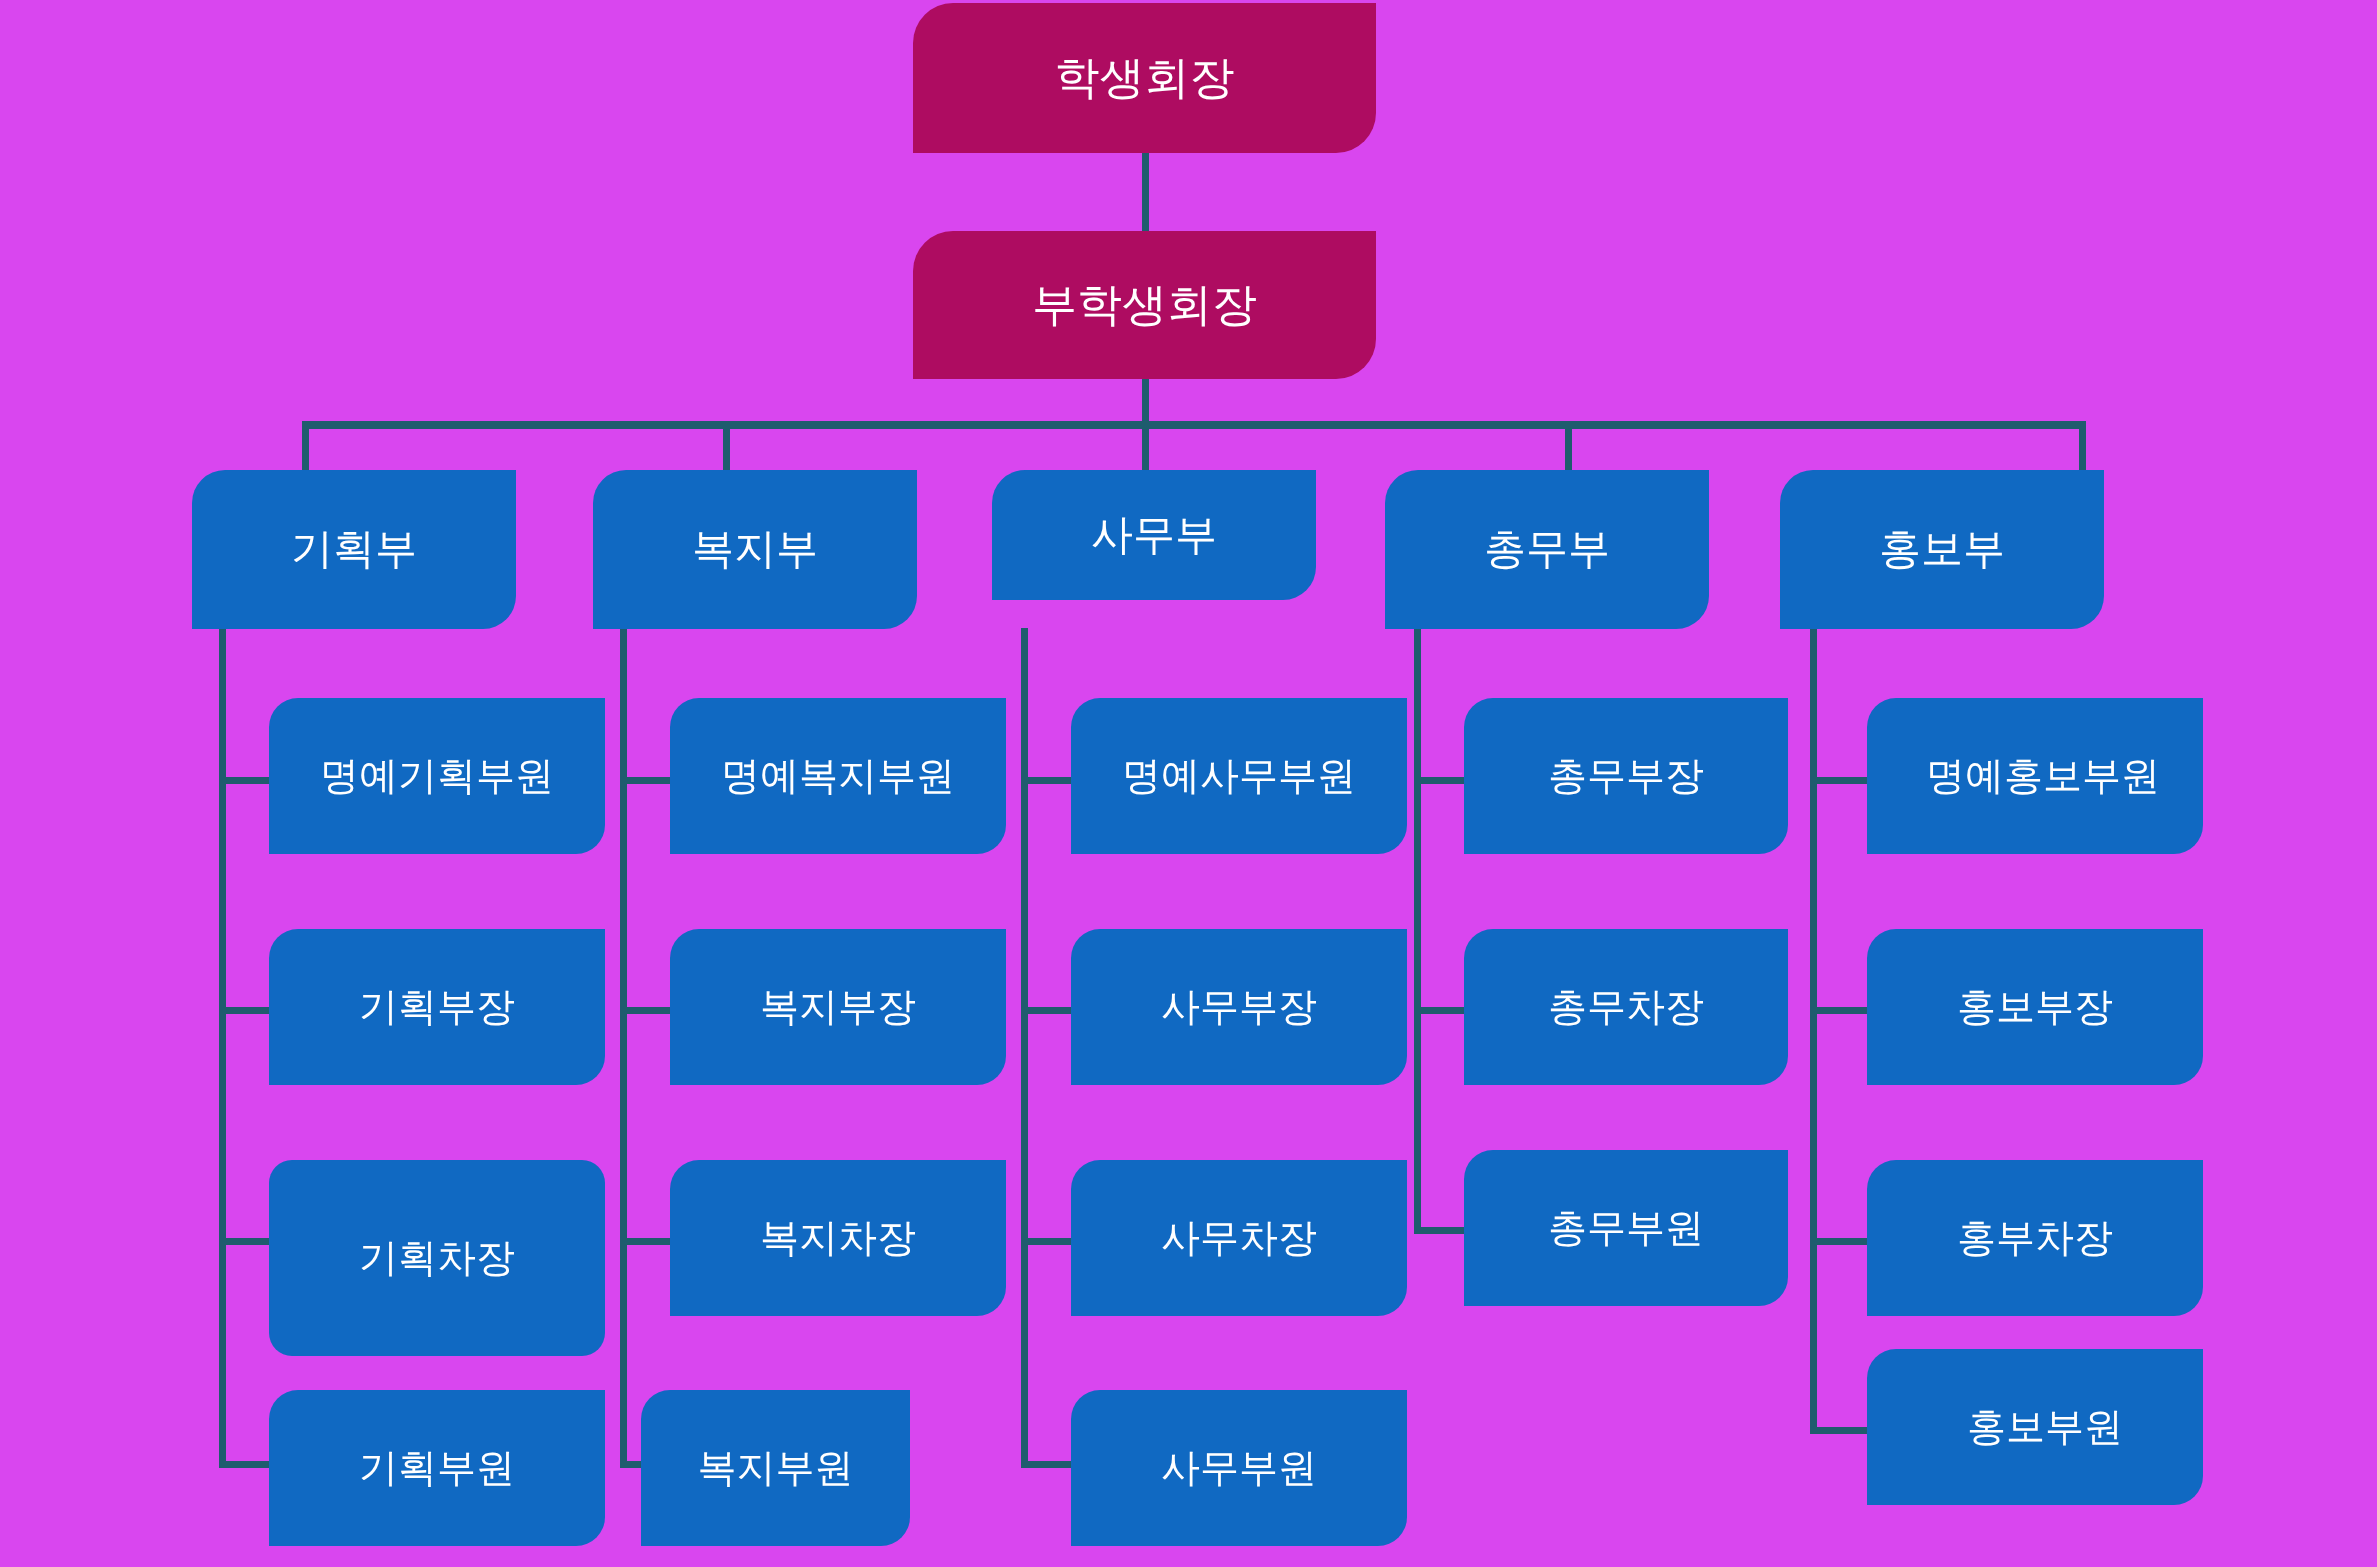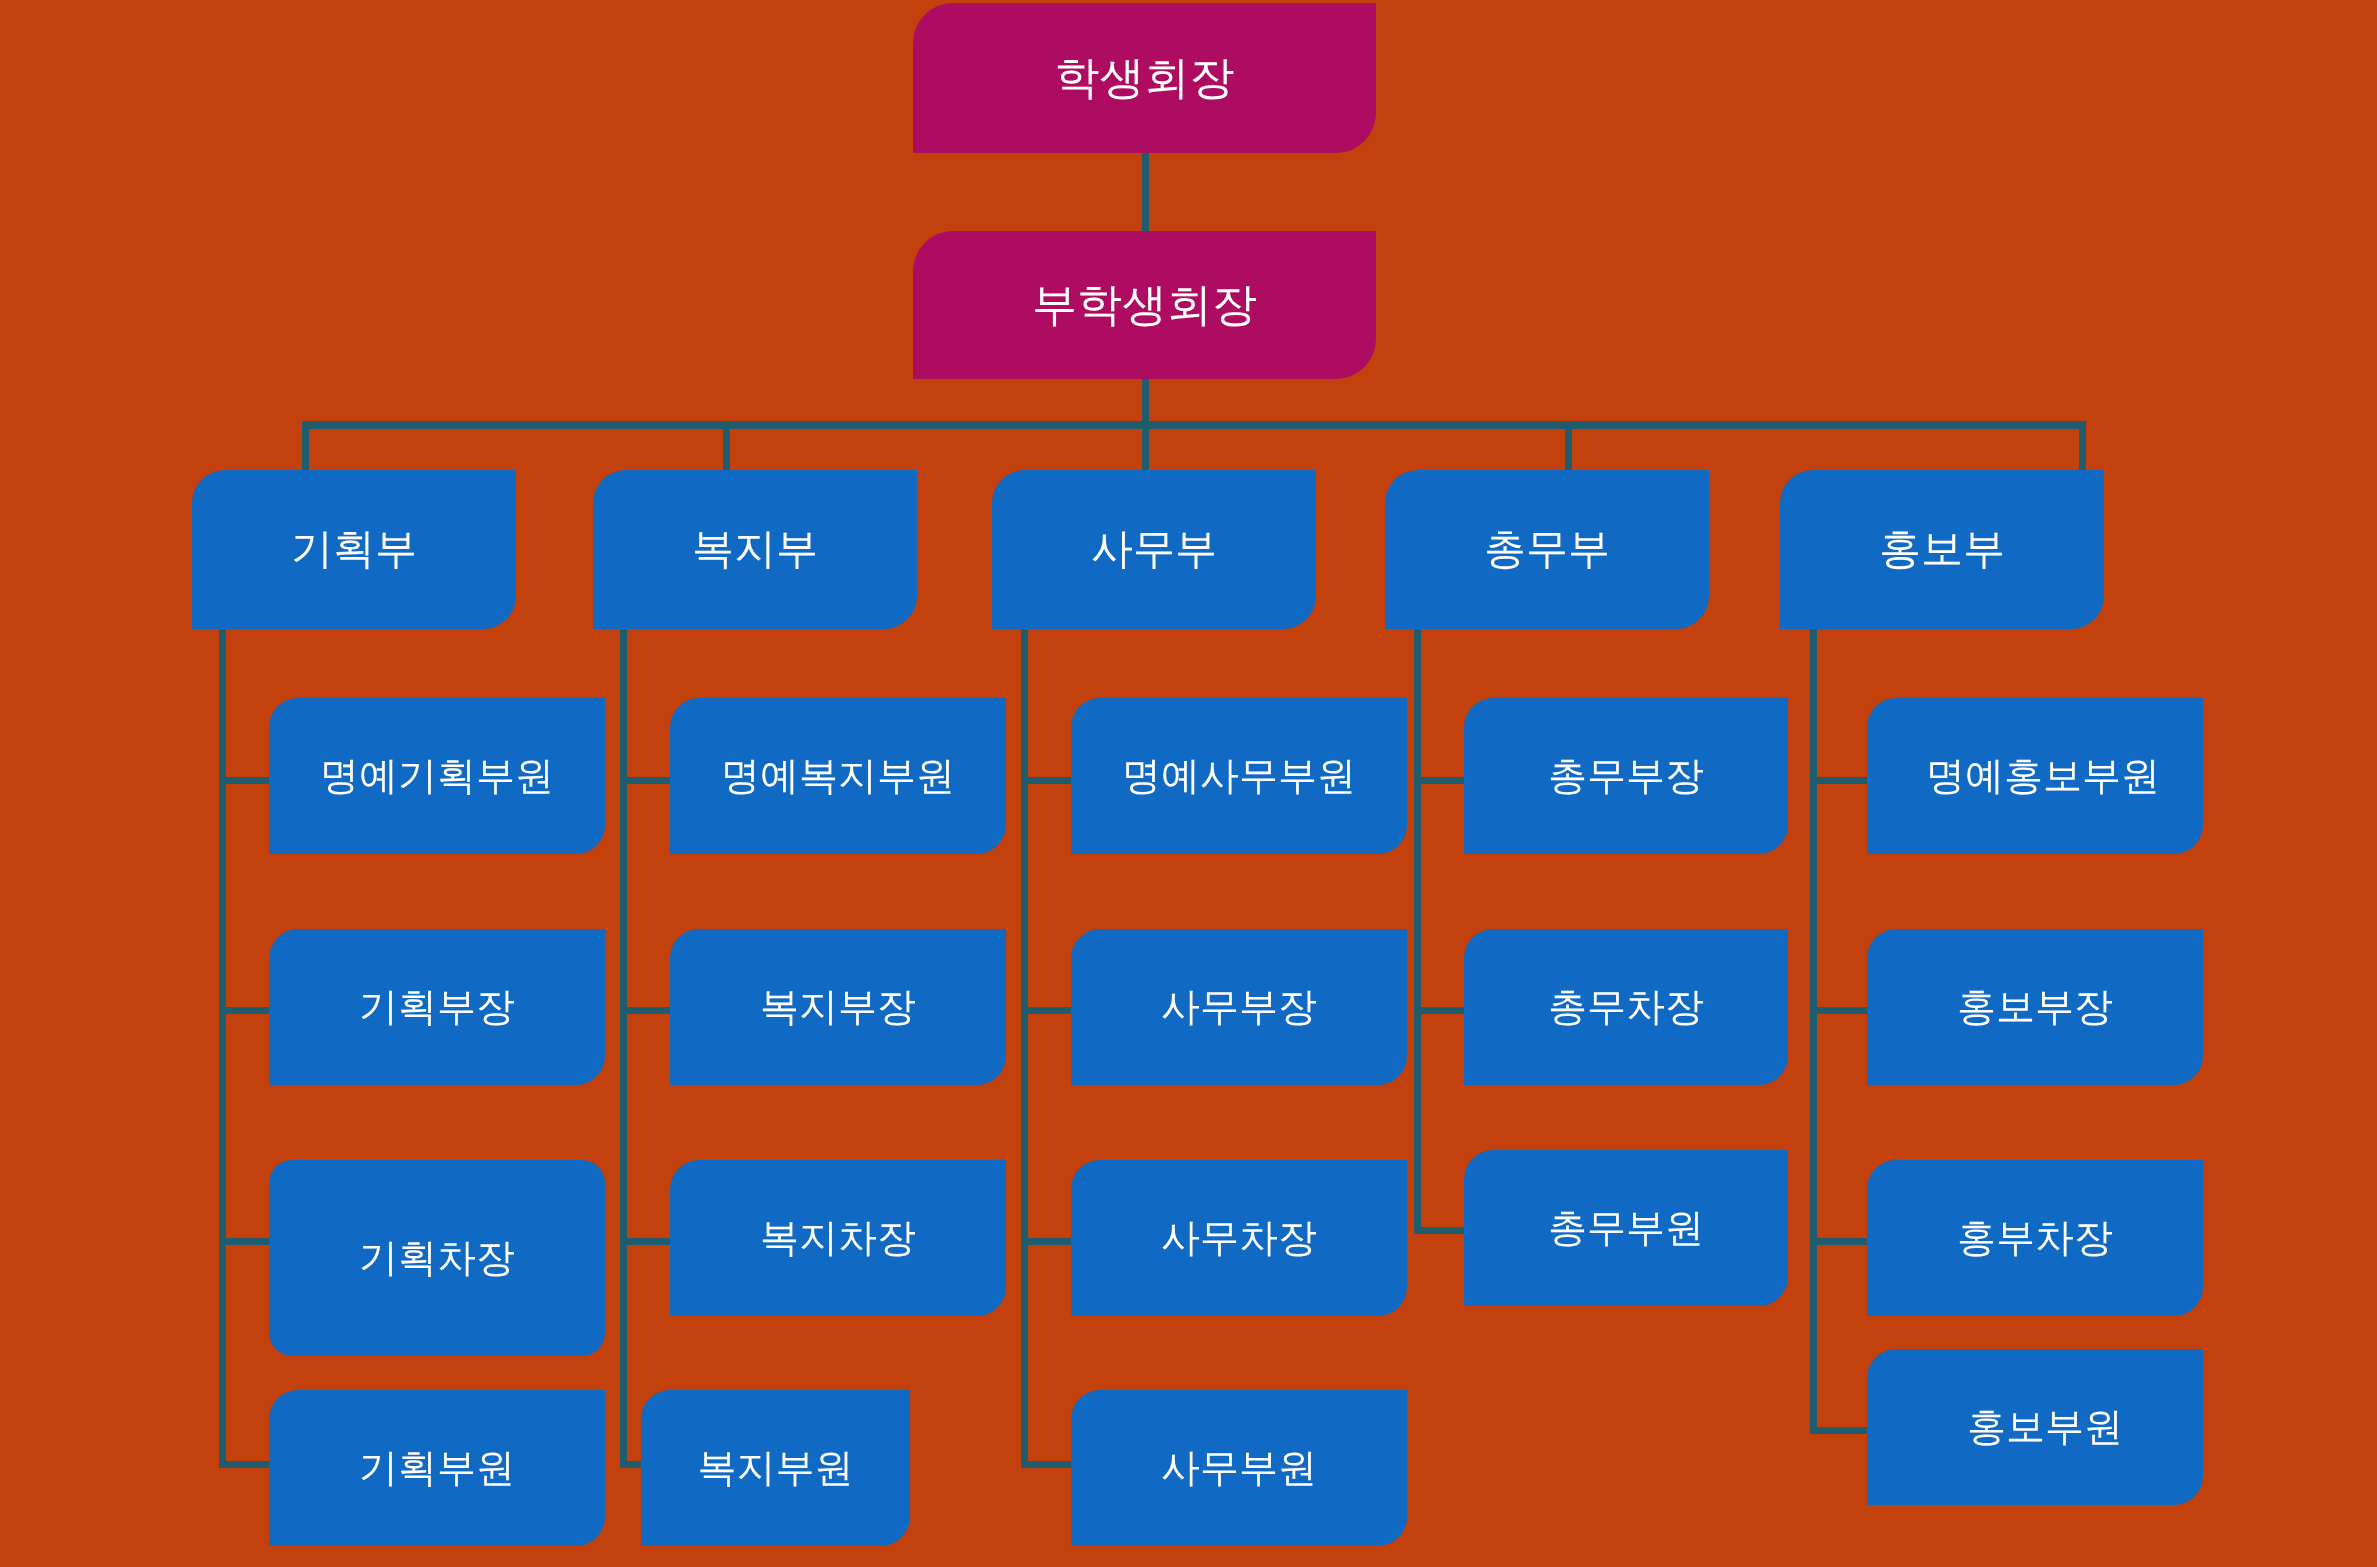--- a/index.html
+++ b/index.html
@@ -8,21 +8,21 @@
     padding: 0;
     background: #ffffff;
   }
   body {
     font-family: "Liberation Sans", "DejaVu Sans", sans-serif;
   }
   #chart {
     position: relative;
     width: 2377px;
     height: 1568px;
-    background: #c2410c;
+    background: #d946ef;
     overflow: hidden;
   }
   .node {
     position: absolute;
     display: flex;
     align-items: center;
     justify-content: center;
     text-align: center;
     color: #ffffff;
     box-sizing: border-box;
@@ -111,21 +111,21 @@
   <div class="node exec" style="left:913px; top:231px; width:463px; height:148px;">
     <span class="label">부학생회장</span>
   </div>
 
   <div class="node dept" style="left:192px; top:470px; width:324px; height:159px;">
     <span class="label">기획부</span>
   </div>
   <div class="node dept" style="left:593px; top:470px; width:324px; height:159px;">
     <span class="label">복지부</span>
   </div>
-  <div class="node dept" style="left:992px; top:470px; width:324px; height:159px;">
+  <div class="node dept" style="left:992px; top:470px; width:324px; height:130px;">
     <span class="label">사무부</span>
   </div>
   <div class="node dept" style="left:1385px; top:470px; width:324px; height:159px;">
     <span class="label">총무부</span>
   </div>
   <div class="node dept" style="left:1780px; top:470px; width:324px; height:159px;">
     <span class="label">홍보부</span>
   </div>
 
   <div class="node child" style="left:269px; top:698px; width:336px; height:156px;">

